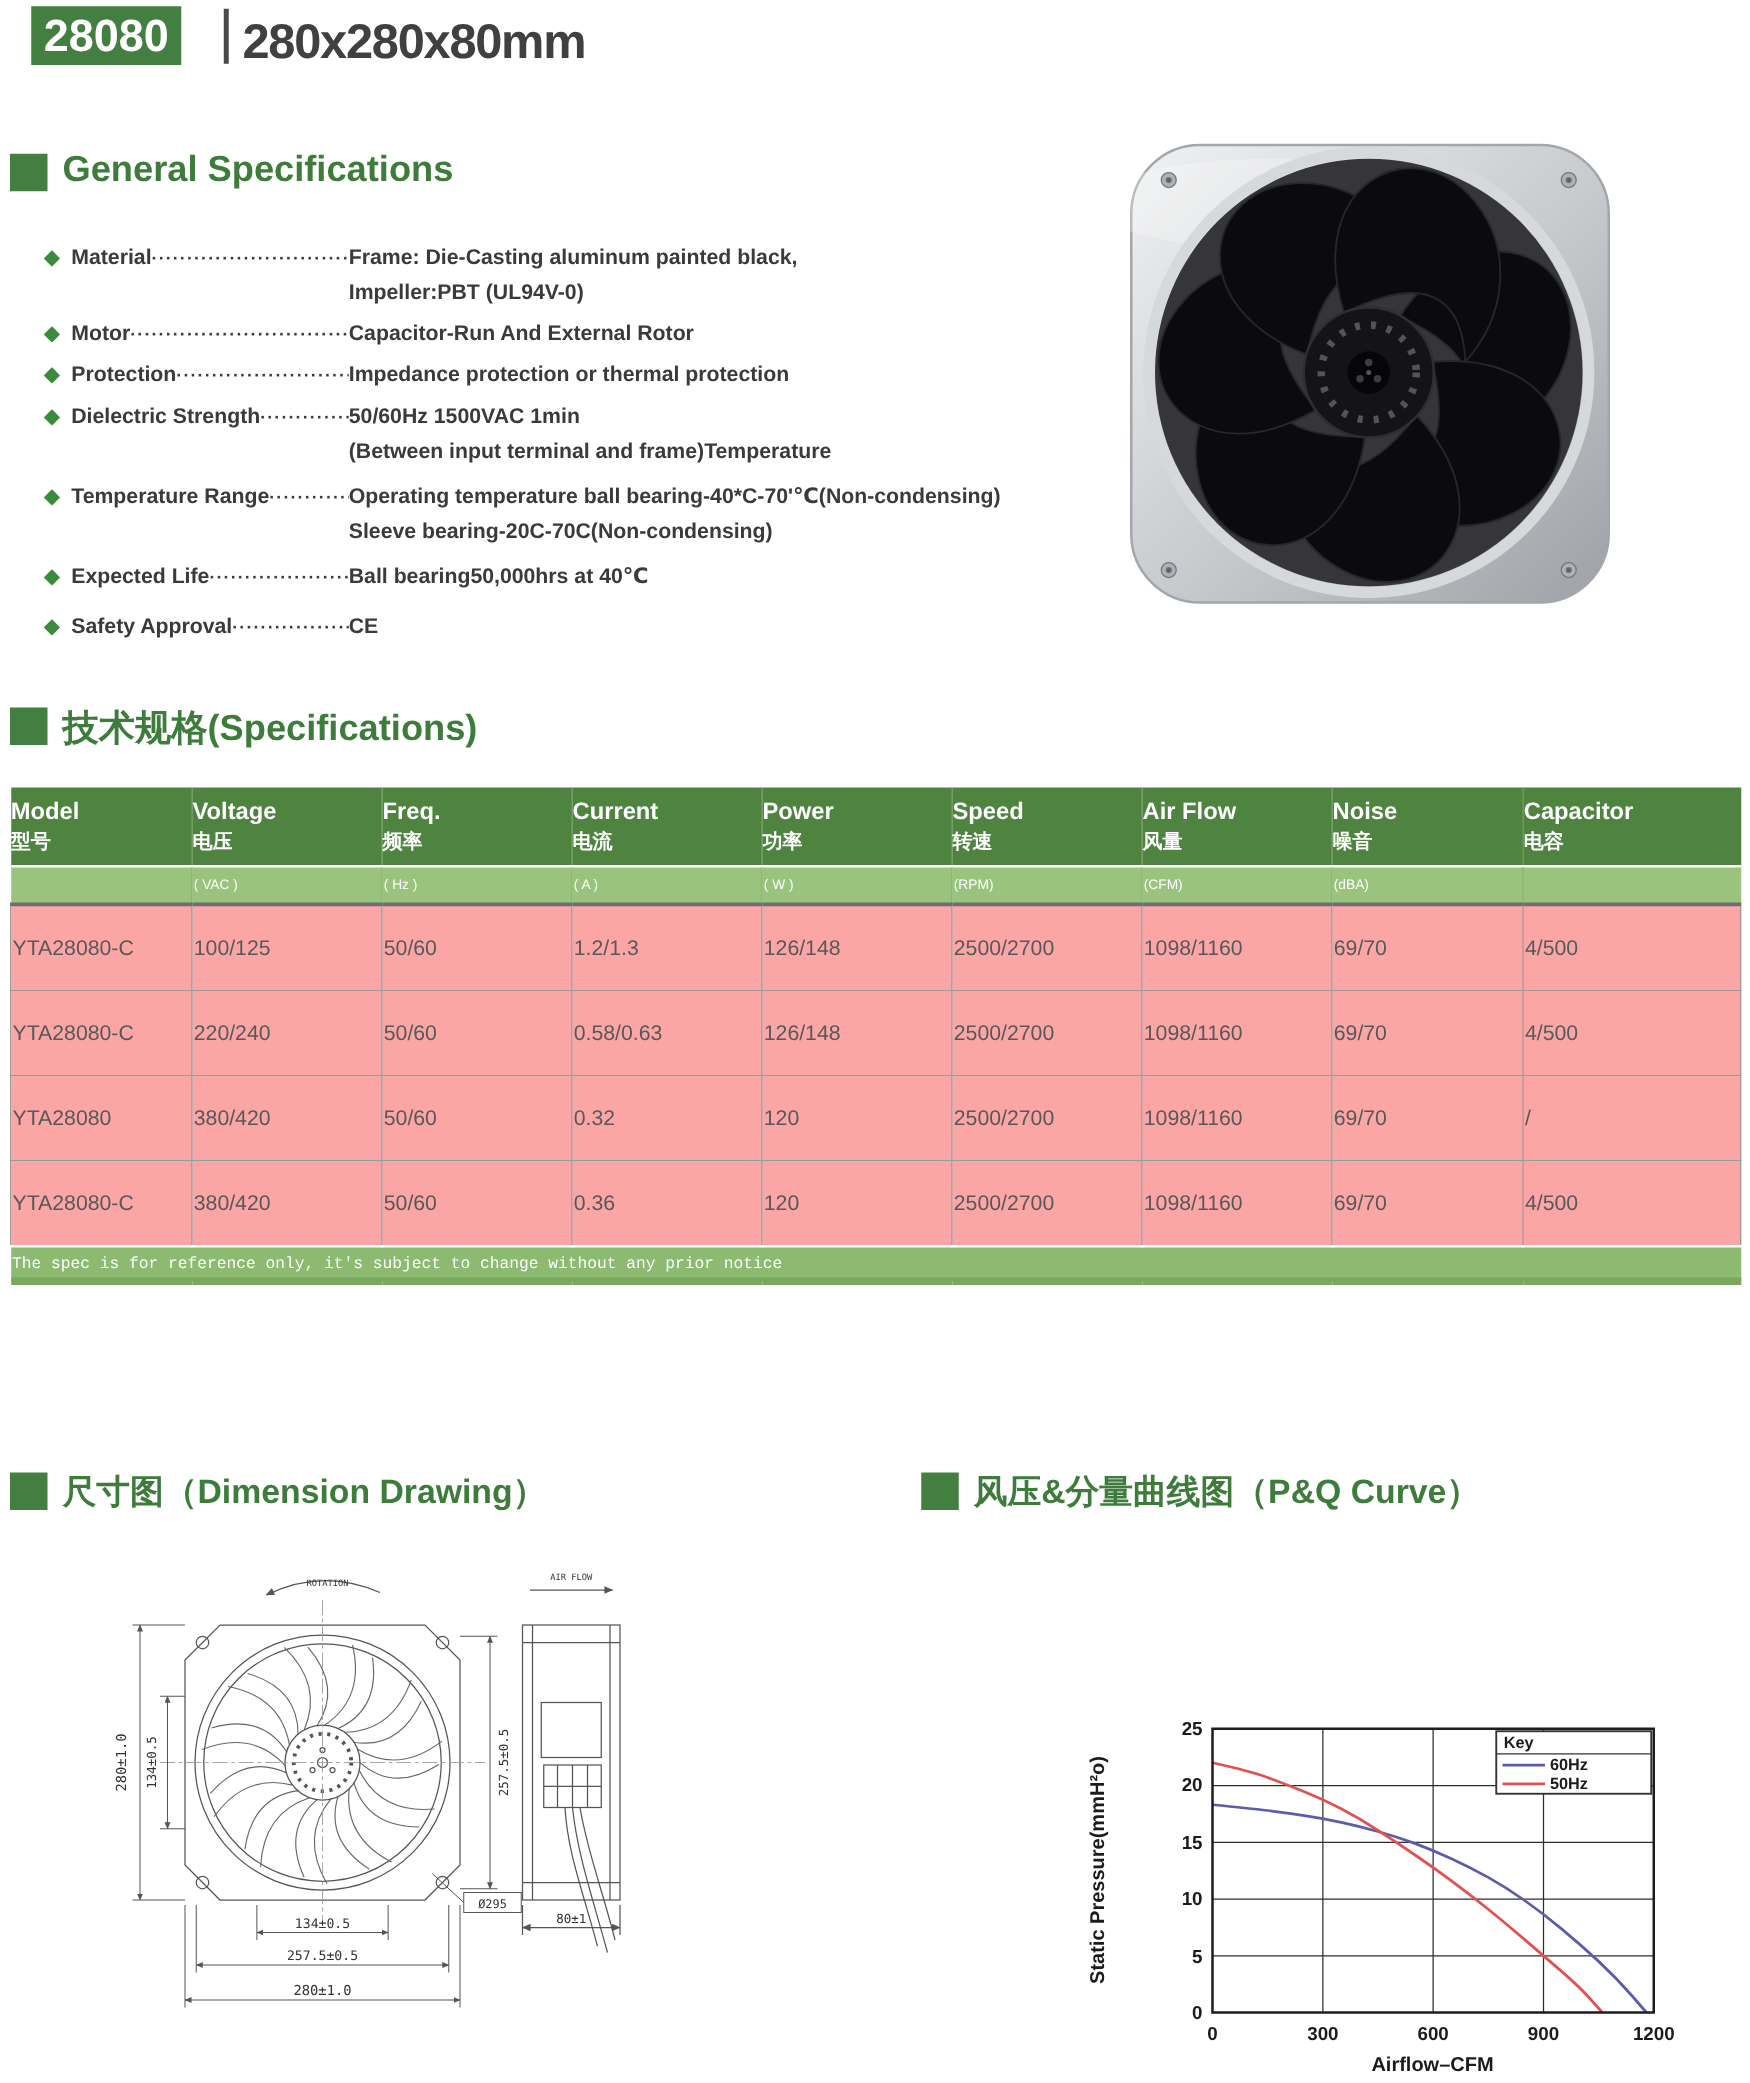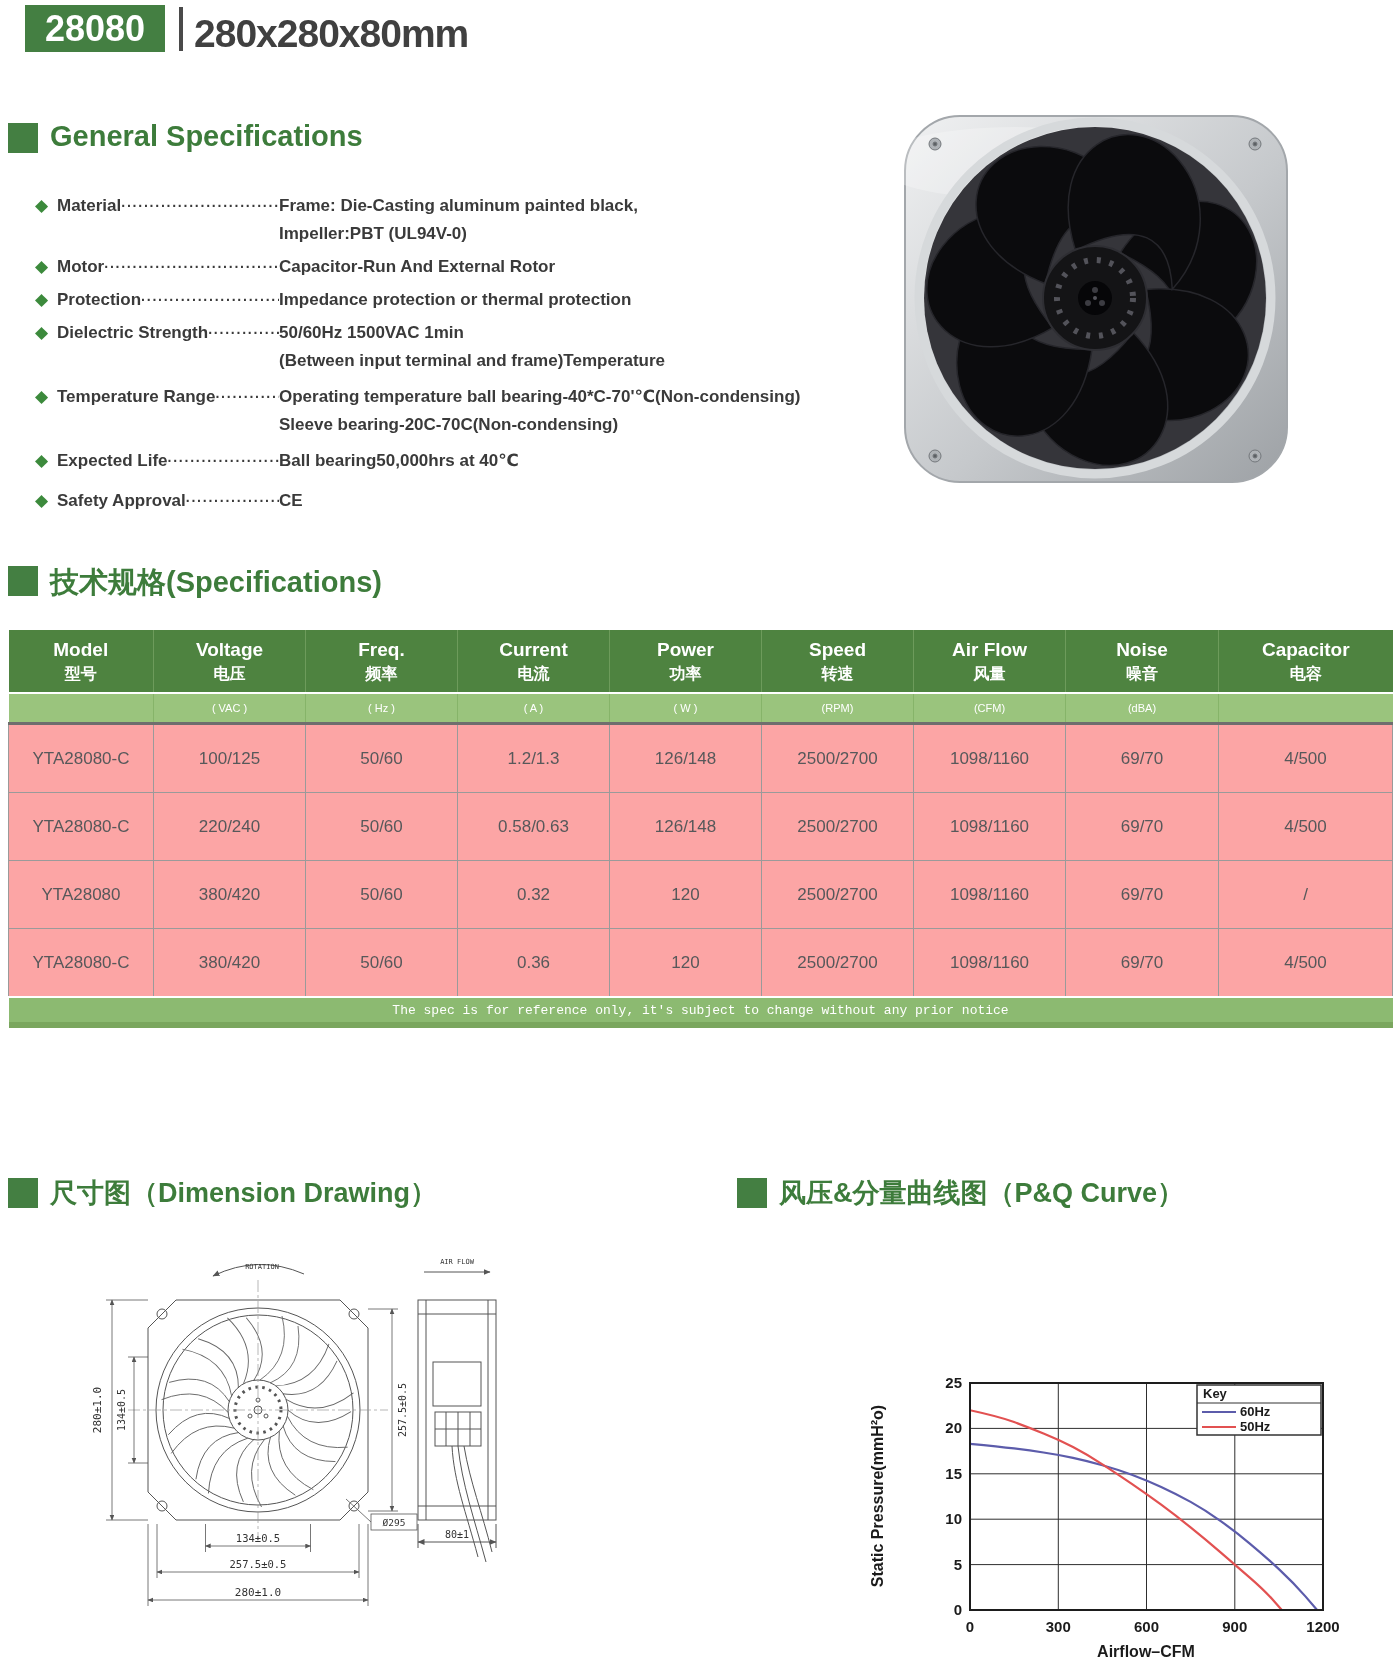--- a/index.html
+++ b/index.html
@@ -1,20 +1,20 @@
 <!DOCTYPE html>
 <html><head>
 <meta charset="utf-8">
 <style>
   html,body{margin:0;padding:0;background:#fff;}
   .page{position:relative;width:1400px;height:1666px;background:#fff;overflow:hidden;
         font-family:"Liberation Sans","DejaVu Sans",sans-serif;color:#3a3a3a;}
 
   
-  .badge{position:absolute;left:25px;top:5px;width:140px;height:47px;background:#447f42;
+  .badge{position:absolute;left:25px;top:5px;width:120px;height:47px;background:#447f42;
          color:#fff;font-size:36px;font-weight:bold;display:flex;align-items:center;justify-content:center;}
   .hdr-divider{position:absolute;left:179px;top:7px;width:4px;height:44px;background:#4a4a4a;}
   .hdr-title{position:absolute;left:194px;top:12px;font-size:39px;font-weight:bold;color:#404040;letter-spacing:-1px;}
 
   
   .sq{position:absolute;width:30px;height:30px;background:#447f42;}
   .sec-title{position:absolute;font-weight:bold;color:#3d7c3b;font-size:29px;white-space:nowrap;}
 
   
   .spec-list{position:absolute;left:35px;top:192px;width:890px;}
@@ -22,21 +22,21 @@
   .spec-item.gap8{margin-top:8px;}
   .spec-item.gap12{margin-top:12px;}
   .diamond{color:#3c8a3c;font-size:17px;width:22px;line-height:28px;flex:0 0 22px;}
   .spec-label{display:flex;width:222px;flex:0 0 222px;font-weight:bold;font-size:17px;line-height:28px;color:#3a3a3a;}
   .dots{flex:1;overflow:hidden;white-space:nowrap;letter-spacing:1px;font-size:14px;line-height:28px;}
   .dots::after{content:"·······································································";}
   .spec-value{font-weight:bold;font-size:17px;line-height:28px;color:#3a3a3a;}
 
   
   table.spec{position:absolute;left:8px;top:630px;width:1384px;border-collapse:collapse;
-             table-layout:fixed;text-align:center;}
+             table-layout:fixed;text-align:left;}
   table.spec th{background:#4e8340;color:#fff;border-right:1px solid #6d9b5b;height:62px;padding:0;vertical-align:middle;}
   table.spec th:last-child{border-right:none;}
   .th-en{font-size:19px;font-weight:bold;line-height:26px;}
   .th-zh{font-size:16px;font-weight:bold;line-height:22px;}
   tr.units td{background:#9ac47d;color:#fff;font-size:11px;height:26px;border-right:1px solid #86b469;border-top:2px solid #fff;}
   tr.units td:last-child{border-right:none;}
   tbody.rows td{background:#fca5a5;color:#57585a;font-size:17px;height:65px;border:1px solid #9a9a9a;}
   tbody.rows tr:first-child td{border-top:3px solid #6e6e6e;}
   tfoot td{background:#8cba71;color:#fff;font-size:13px;height:22px;border-bottom:6px solid #7aa65e;border-top:2px solid #fff;font-family:Liberation Mono, monospace;}
 

